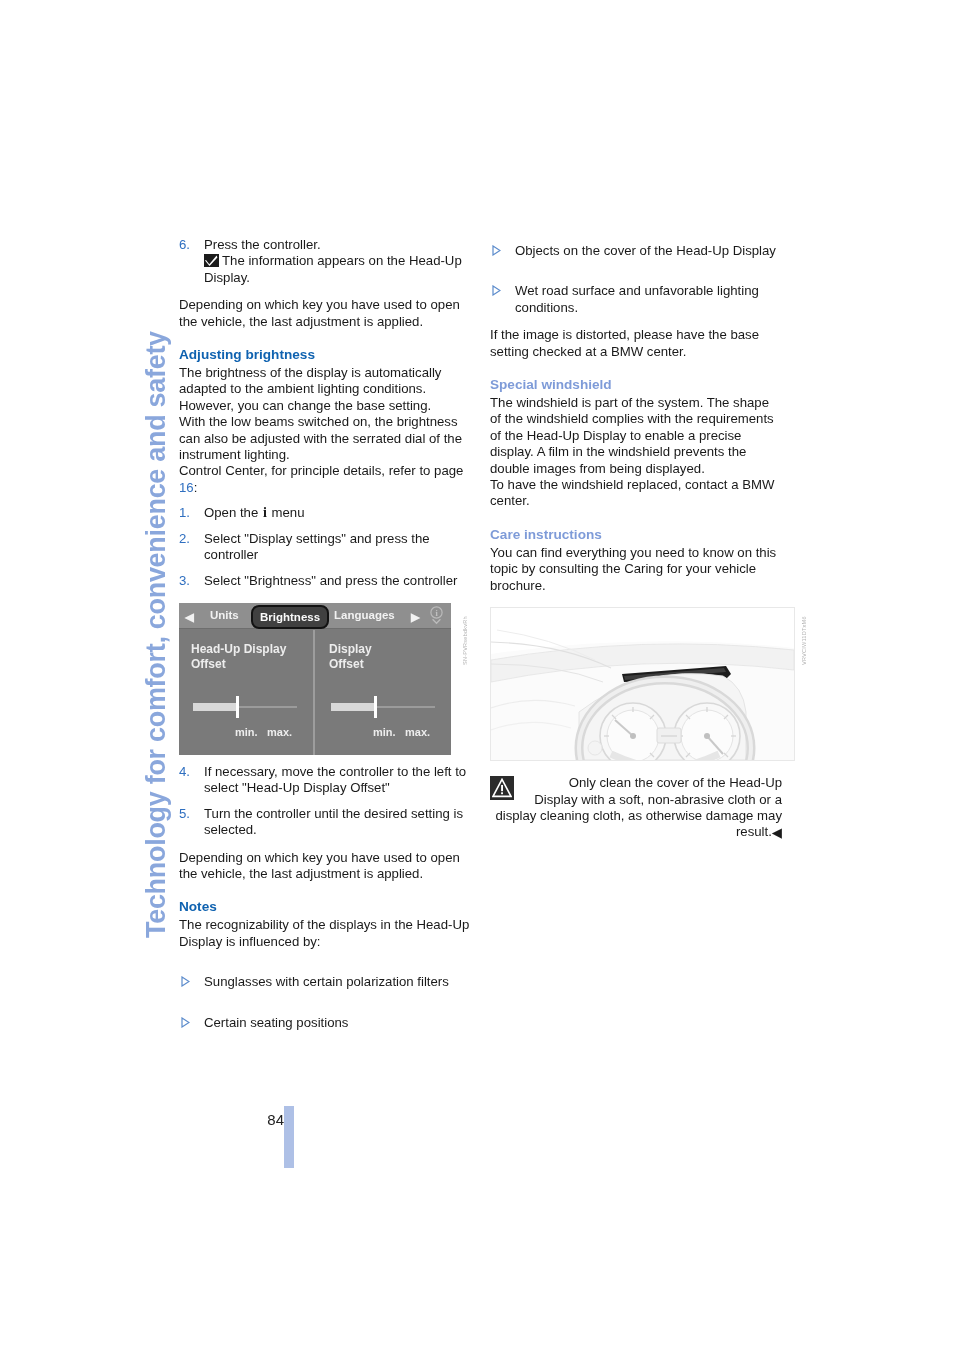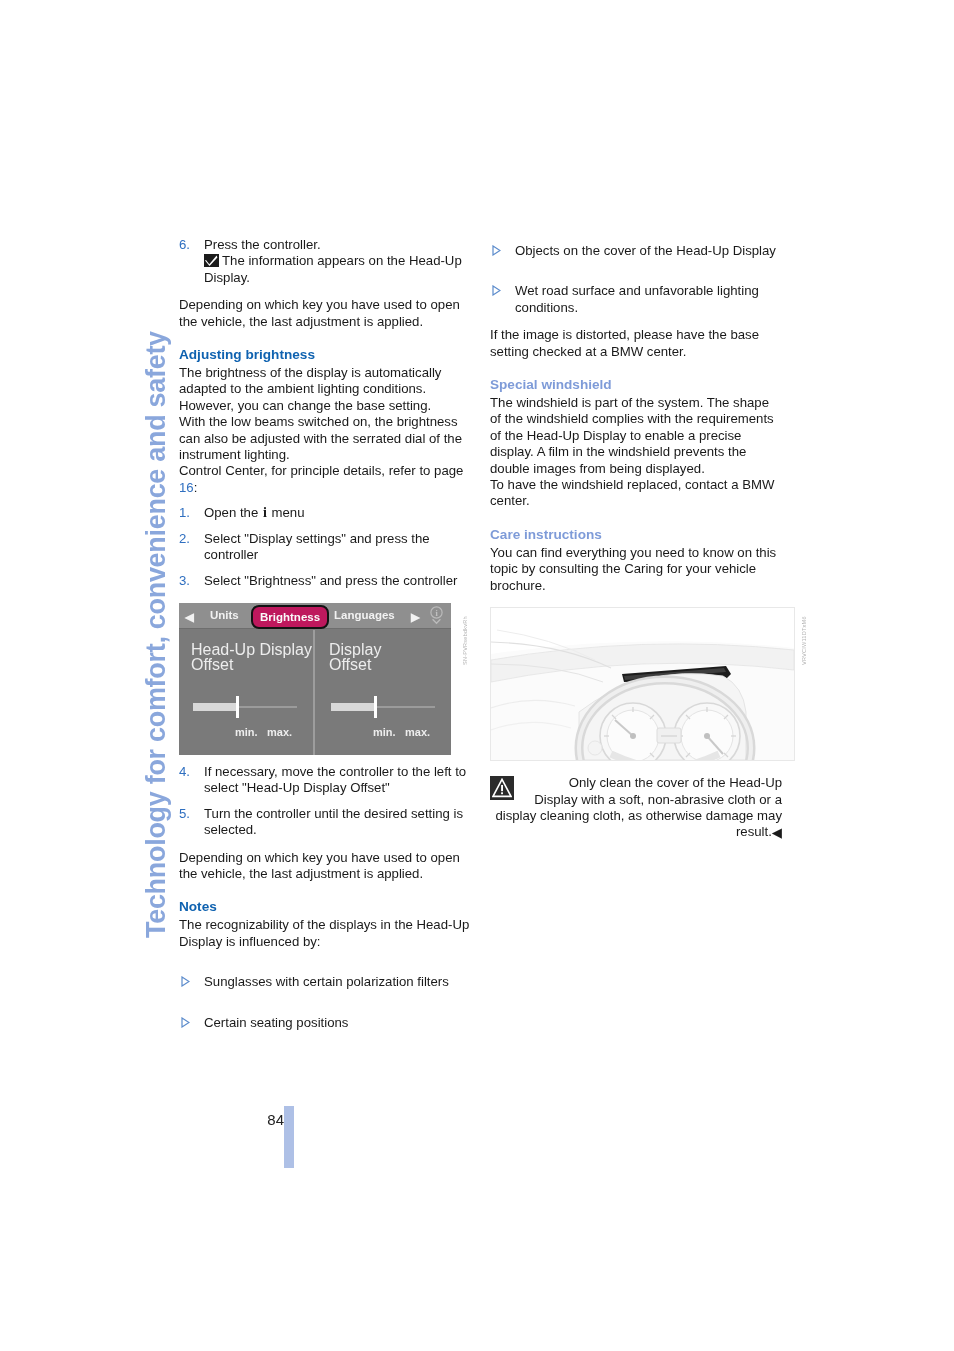--- a/index.html
+++ b/index.html
@@ -179,21 +179,21 @@
   }
   #idrive-topbar .tb-arrow-l { left: 6px;  top: 6px; }
   #idrive-topbar .tb-arrow-r { left: 232px; top: 6px; }
   #idrive-topbar .tb-units { left: 31px; }
   #idrive-topbar .tb-bright {
     left: 72px;
     top: 2px;
     padding: 2px 7px 2px 7px;
     border: 2px solid #121212;
     border-radius: 8px;
-    background: #be185d;
+    background: #404040;
     color: #fafafa;
   }
   #idrive-topbar .tb-lang { left: 155px; }
   #idrive-topbar .tb-info {
     left: 250px;
     top: 3px;
     width: 15px;
     height: 19px;
     opacity: .6;
   }
@@ -203,22 +203,22 @@
     top: 27px;
     height: 125px;
     width: 134px;
   }
   .idrive-pane.left  { left: 0;   border-right: 2px solid #9d9d9d; }
   .idrive-pane.right { left: 138px; }
   .idrive-pane .pane-title {
     position: absolute;
     left: 12px;
     top: 12px;
-    font-size: 16px;
-    font-weight: normal;
+    font-size: 12px;
+    font-weight: bold;
     color: #ededed;
     line-height: 15px;
     white-space: pre-line;
   }
   .idrive-pane .slider-track {
     position: absolute;
     left: 14px;
     top: 76px;
     width: 104px;
     height: 2px;

